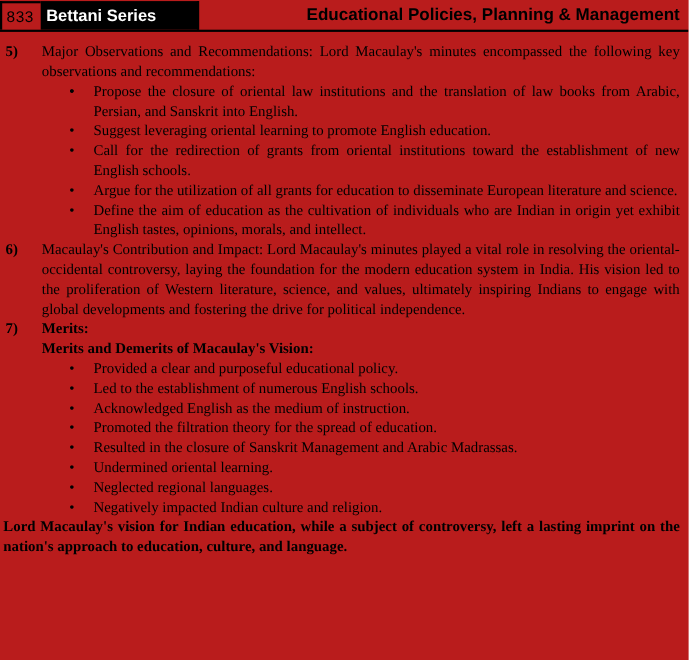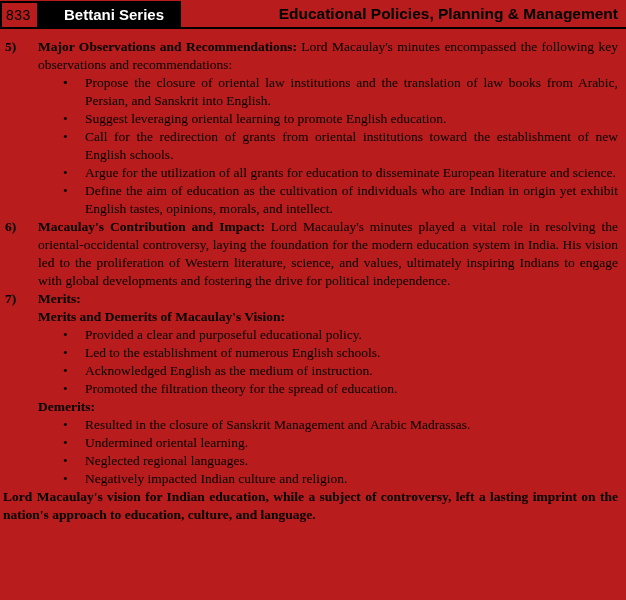--- a/index.html
+++ b/index.html
@@ -38,21 +38,21 @@
     font-size: 14px;
     letter-spacing: 0.5px;
   }
   .series-box {
     width: 144px;
     flex: none;
     background: #000;
     color: #fff;
     display: flex;
     align-items: center;
-    padding-left: 27px;
+    padding-left: 5px;
     font-weight: bold;
     font-size: 15px;
     border-right: 2px solid #000;
   }
   .header-title {
     flex: 1;
     display: flex;
     align-items: center;
     justify-content: flex-end;
     padding-right: 8px;
@@ -68,21 +68,21 @@
   }
   .section { display: flex; }
   .sec-num {
     width: 35px;
     flex: none;
     font-weight: bold;
     padding-left: 2px;
   }
   .sec-content { flex: 1; min-width: 0; }
   .body-area p { margin: 0; text-align: justify; }
-  .sec-heading { font-weight: bold; }
+  .sec-heading { font-weight: normal; }
   .subhead { font-weight: bold; text-align: left !important; }
 
   ul.bullets {
     list-style: none;
     margin: 0;
     padding: 0;
   }
   ul.bullets li {
     position: relative;
     padding-left: 47px;
@@ -138,21 +138,20 @@
         <p class="subhead">Merits:</p>
 
         <p class="subhead">Merits and Demerits of Macaulay's Vision:</p>
         <ul class="bullets">
           <li><span class="dot">•</span><span>Provided a clear and purposeful educational policy.</span></li>
           <li><span class="dot">•</span><span>Led to the establishment of numerous English schools.</span></li>
           <li><span class="dot">•</span><span>Acknowledged English as the medium of instruction.</span></li>
           <li><span class="dot">•</span><span>Promoted the filtration theory for the spread of education.</span></li>
         </ul>
 
-        <p class="subhead">Demerits:</p>
         <ul class="bullets">
           <li><span class="dot">•</span><span>Resulted in the closure of Sanskrit Management and Arabic Madrassas.</span></li>
           <li><span class="dot">•</span><span>Undermined oriental learning.</span></li>
           <li><span class="dot">•</span><span>Neglected regional languages.</span></li>
           <li><span class="dot">•</span><span>Negatively impacted Indian culture and religion.</span></li>
         </ul>
       </div>
     </div>
 
     <p class="closing">Lord Macaulay's vision for Indian education, while a subject of controversy, left a lasting imprint on the nation's approach to education, culture, and language.</p>

